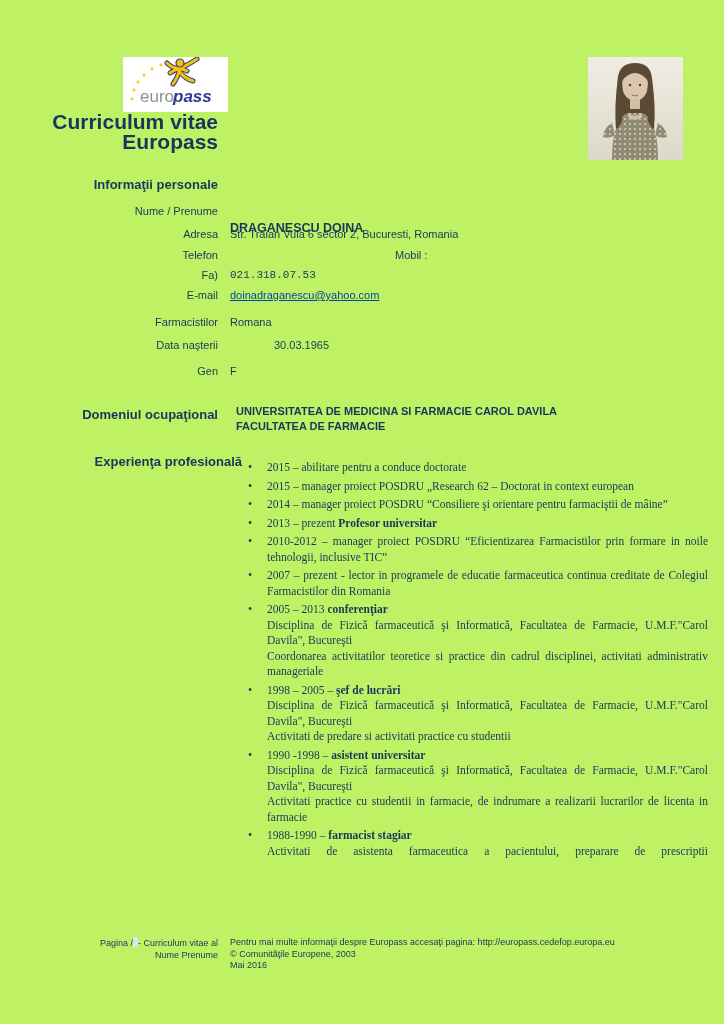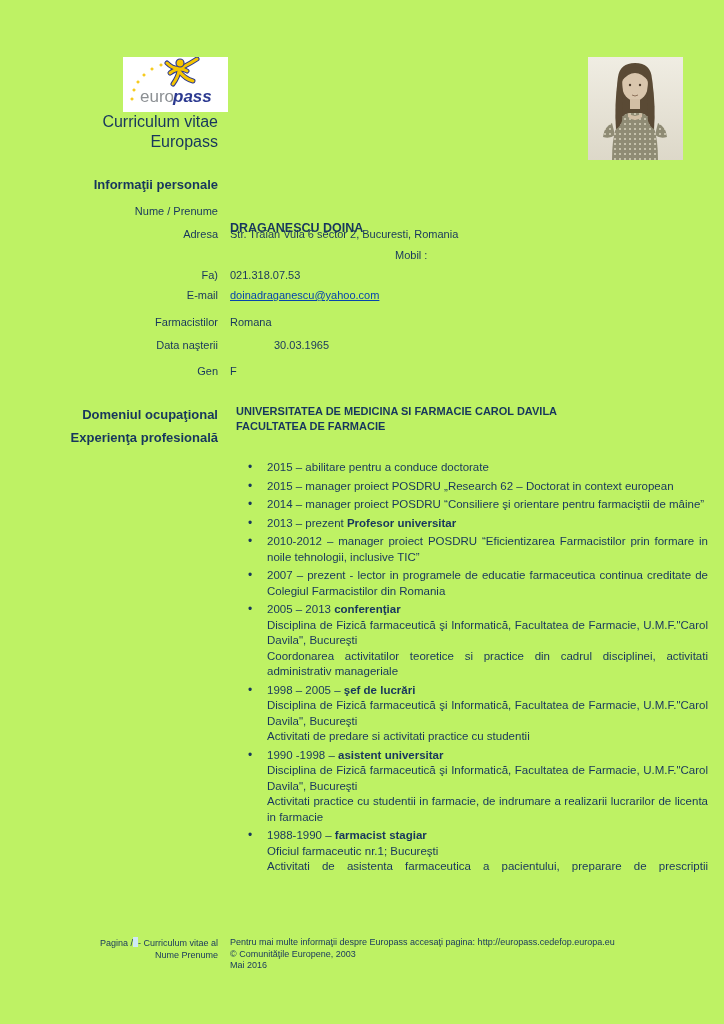--- a/index.html
+++ b/index.html
@@ -12,30 +12,30 @@
     width:724px;height:1024px;
     background:#bef264;
     color:#17365d;
     overflow:hidden;
     margin:0 auto;
   }
   .abs{position:absolute;}
   .label-col{left:0;width:218px;text-align:right;font-size:11px;line-height:14px;}
   .value-col{left:230px;font-size:11px;line-height:14px;}
   .section-header{left:0;width:218px;text-align:right;font-size:13px;font-weight:bold;line-height:16px;}
-  .title-block{top:112px;left:0;width:218px;text-align:right;font-size:16px;font-weight:normal;line-height:20px;}
+  .title-block{top:112px;left:0;width:218px;text-align:right;font-size:21px;font-weight:bold;line-height:20px;}
   .name-value{font-weight:bold;font-size:12.5px;margin-top:19px;}
   .bold{font-weight:bold;}
   a.email{color:#0645ad;text-decoration:underline;}
   .occ-value{font-weight:bold;font-size:11px;line-height:15px;}
   
   .exp-list{
     left:230px;top:460px;width:478px;
     margin:0;padding:0;list-style:none;
-    font-size:11.5px;line-height:15.5px;
+    font-size:11.5px;line-height:15.5px;font-family:Liberation Serif, serif;
   }
   .exp-list li{
     position:relative;
     padding-left:37px;
     margin:0 0 3px 0;
   }
   .exp-list li::before{
     content:"\2022";
     position:absolute;left:18px;top:0;
     font-size:12px;
@@ -134,24 +134,25 @@
   </div>
 
   <div class="abs section-header" style="top:177px;">Informaţii personale</div>
 
   <div class="abs label-col" style="top:204px;">Nume / Prenume</div>
   <div class="abs value-col name-value" style="top:202px;">DRAGANESCU DOINA</div>
 
   <div class="abs label-col" style="top:227px;">Adresa</div>
   <div class="abs value-col" style="top:227px;">Str. Traian Vuia 6 sector 2, Bucuresti, Romania</div>
 
+  <div class="abs label-col" style="top:248px;">Telefon</div>
   <div class="abs value-col" style="top:248px;left:395px;">Mobil :</div>
 
   <div class="abs label-col" style="top:268px;">Fa)</div>
-  <div class="abs value-col" style="top:268px;">021.318.07.53</div>
+  <div class="abs value-col" style="top:268px;font-family:Liberation Mono, monospace;">021.318.07.53</div>
 
   <div class="abs label-col" style="top:288px;">E-mail</div>
   <div class="abs value-col" style="top:288px;">
     <a href="#" class="email">doinadraganescu@yahoo.com</a>
   </div>
 
   <div class="abs label-col" style="top:315px;">Farmacistilor</div>
   <div class="abs value-col" style="top:315px;">Romana</div>
 
   <div class="abs label-col" style="top:338px;">Data naşterii</div>
@@ -159,21 +160,21 @@
 
   <div class="abs label-col" style="top:364px;">Gen</div>
   <div class="abs value-col" style="top:364px;">F</div>
 
   <div class="abs section-header" style="top:407px;">Domeniul ocupaţional</div>
   <div class="abs value-col occ-value" style="top:404px;width:470px;margin-left:6px;">
     <div>UNIVERSITATEA DE MEDICINA SI FARMACIE CAROL DAVILA</div>
     <div>FACULTATEA DE FARMACIE</div>
   </div>
 
-  <div class="abs section-header" style="top:430px;">Experienţa profesională</div>
+  <div class="abs section-header" style="top:454px;padding-left:24px;">Experienţa profesională</div>
 
   <ul class="abs exp-list">
     <li>
       <div>2015 – abilitare pentru a conduce doctorate</div>
     </li>
     <li>
       <div class="just">2015 – manager proiect POSDRU „Research 62 – Doctorat in context european</div>
     </li>
     <li>
       <div>2014 – manager proiect POSDRU “Consiliere şi orientare pentru farmaciştii de mâine”</div>
@@ -197,21 +198,20 @@
       <div class="just">Disciplina de Fizică farmaceutică şi Informatică, Facultatea de Farmacie, U.M.F."Carol Davila", Bucureşti</div>
       <div>Activitati de predare si activitati practice cu studentii</div>
     </li>
     <li>
       <div><span>1990 -1998 – </span><span class="bold">asistent universitar</span></div>
       <div class="just">Disciplina de Fizică farmaceutică şi Informatică, Facultatea de Farmacie, U.M.F."Carol Davila", Bucureşti</div>
       <div class="just">Activitati practice cu studentii in farmacie, de indrumare a realizarii lucrarilor de licenta in farmacie</div>
     </li>
     <li>
       <div><span>1988-1990 – </span><span class="bold">farmacist stagiar</span></div>
-      <div>Oficiul farmaceutic nr.1; Bucureşti</div>
       <div class="jlast">Activitati de asistenta farmaceutica a pacientului, preparare de prescriptii</div>
     </li>
   </ul>
 
   <div class="abs footer-left">
     <div><span>Pagina /</span><span class="page-field"></span><span>- Curriculum vitae al</span></div>
     <div>Nume Prenume</div>
   </div>
   <div class="abs footer-right">
     <div>Pentru mai multe informaţii despre Europass accesaţi pagina: http://europass.cedefop.europa.eu</div>

